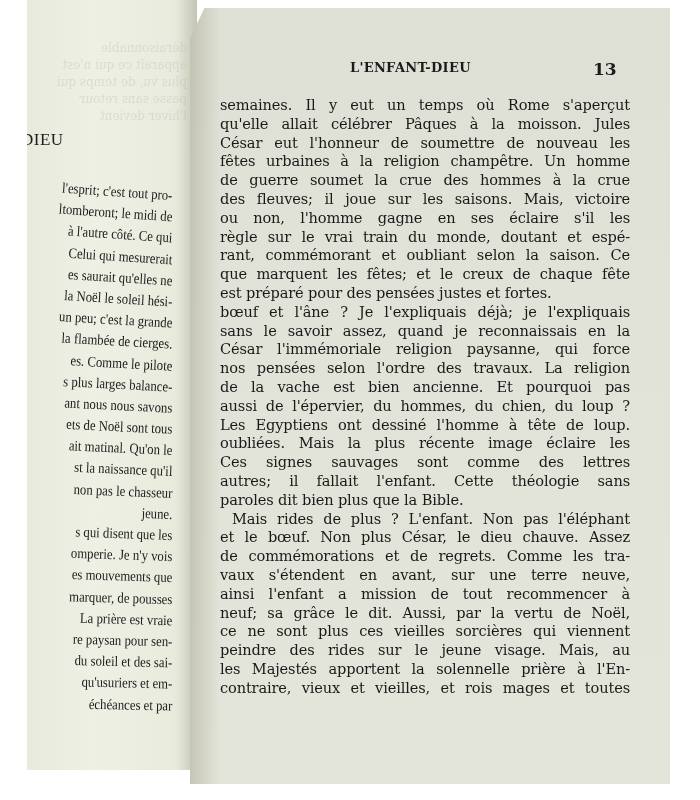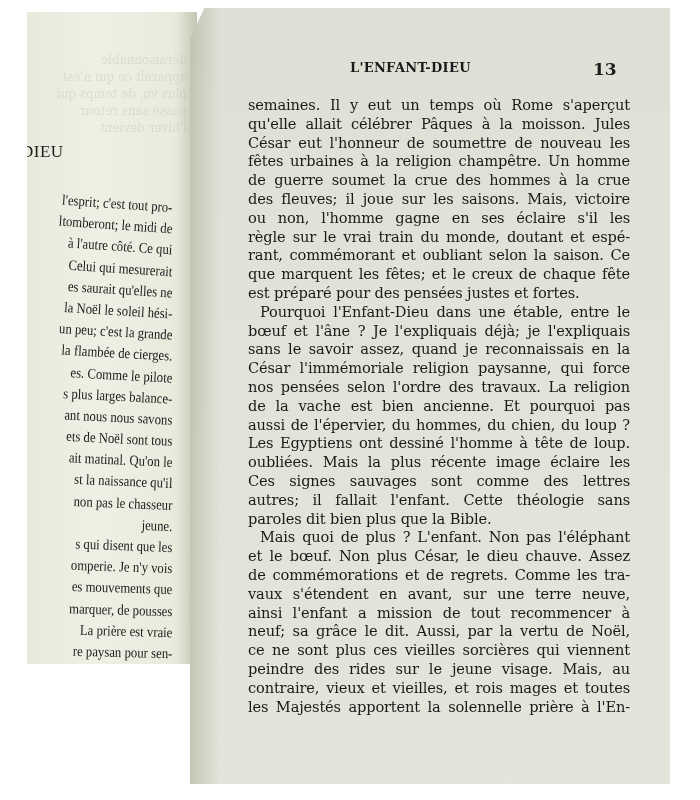--- a/index.html
+++ b/index.html
@@ -1,19 +1,19 @@
 <!DOCTYPE html>
 <html><head>
 <meta charset="utf-8">
 <style>
   html, body { margin:0; padding:0; }
   body { width:700px; height:800px; background:#ffffff; position:relative; overflow:hidden; font-family:"DejaVu Serif", serif; }
 
   .left-page {
-    position:absolute; left:27px; top:12px; width:170px; height:652px;
+    position:absolute; left:27px; top:0; width:170px; height:770px;
     background:linear-gradient(90deg,#e8eadc 0%,#eef0e4 40%,#e9ebdd 85%,#dcdfcf 100%);
     overflow:hidden;
   }
   .left-ghost {
     position:absolute; left:20px; top:40px; width:140px; color:#c9cdc4; font-size:12px;
     line-height:17px; transform:scaleX(-1); opacity:0.55; filter:blur(0.6px);
   }
   .left-title {
     position:absolute; left:-6px; top:130px; font-size:17px; color:#1e1e1e; letter-spacing:0.5px;
     font-family:"Liberation Serif", serif;
@@ -45,21 +45,20 @@
   }
   .page-number {
     position:absolute; left:403px; top:51px; font-size:17px; font-weight:bold; color:#1b1b1b;
     font-family:"DejaVu Serif", serif;
   }
   .body-text { position:absolute; left:30px; top:88px; width:410px; }
   .body-line {
     height:18.8px; line-height:18.8px; font-size:14.6px; color:#1a1a1a; white-space:nowrap;
     text-align:justify; text-align-last:justify; font-family:"DejaVu Serif", serif;
     letter-spacing:-0.15px;
-    margin-left:28px;
   }
   .body-line.indent { padding-left:12px; }
   .body-line.last { text-align-last:left; }
 </style>
 </head>
 <body>
 
 <div class="left-page">
   <div class="left-ghost">
     déraisonnable apparaît ce qui n'est plus vu, de temps qui passe sans retour l'hiver devient</div>
@@ -103,36 +102,35 @@
       <div class="body-line">qu'elle allait célébrer Pâques à la moisson. Jules</div>
       <div class="body-line">César eut l'honneur de soumettre de nouveau les</div>
       <div class="body-line">fêtes urbaines à la religion champêtre. Un homme</div>
       <div class="body-line">de guerre soumet la crue des hommes à la crue</div>
       <div class="body-line">des fleuves; il joue sur les saisons. Mais, victoire</div>
       <div class="body-line">ou non, l'homme gagne en ses éclaire s'il les</div>
       <div class="body-line">règle sur le vrai train du monde, doutant et espé-</div>
       <div class="body-line">rant, commémorant et oubliant selon la saison. Ce</div>
       <div class="body-line">que marquent les fêtes; et le creux de chaque fête</div>
       <div class="body-line last">est préparé pour des pensées justes et fortes.</div>
-      <div class="body-line indent">Pourquoi l'Enfant-Dieu dans une étable, entre le</div>
       <div class="body-line">bœuf et l'âne ? Je l'expliquais déjà; je l'expliquais</div>
       <div class="body-line">sans le savoir assez, quand je reconnaissais en la</div>
       <div class="body-line">César l'immémoriale religion paysanne, qui force</div>
       <div class="body-line">nos pensées selon l'ordre des travaux. La religion</div>
       <div class="body-line">de la vache est bien ancienne. Et pourquoi pas</div>
       <div class="body-line">aussi de l'épervier, du hommes, du chien, du loup ?</div>
       <div class="body-line">Les Egyptiens ont dessiné l'homme à tête de loup.</div>
       <div class="body-line">oubliées. Mais la plus récente image éclaire les</div>
       <div class="body-line">Ces signes sauvages sont comme des lettres</div>
       <div class="body-line">autres; il fallait l'enfant. Cette théologie sans</div>
       <div class="body-line last">paroles dit bien plus que la Bible.</div>
-      <div class="body-line indent">Mais quoi de plus ? L'enfant. Non pas l'éléphant</div>
+      <div class="body-line indent">Mais rides de plus ? L'enfant. Non pas l'éléphant</div>
       <div class="body-line">et le bœuf. Non plus César, le dieu chauve. Assez</div>
       <div class="body-line">de commémorations et de regrets. Comme les tra-</div>
       <div class="body-line">vaux s'étendent en avant, sur une terre neuve,</div>
       <div class="body-line">ainsi l'enfant a mission de tout recommencer à</div>
       <div class="body-line">neuf; sa grâce le dit. Aussi, par la vertu de Noël,</div>
       <div class="body-line">ce ne sont plus ces vieilles sorcières qui viennent</div>
       <div class="body-line">peindre des rides sur le jeune visage. Mais, au</div>
+      <div class="body-line">les Majestés apportent la solennelle prière à l'En-</div>
       <div class="body-line">contraire, vieux et vieilles, et rois mages et toutes</div>
-      <div class="body-line">les Majestés apportent la solennelle prière à l'En-</div>
     </div>
 </div>
 
 </body></html>

